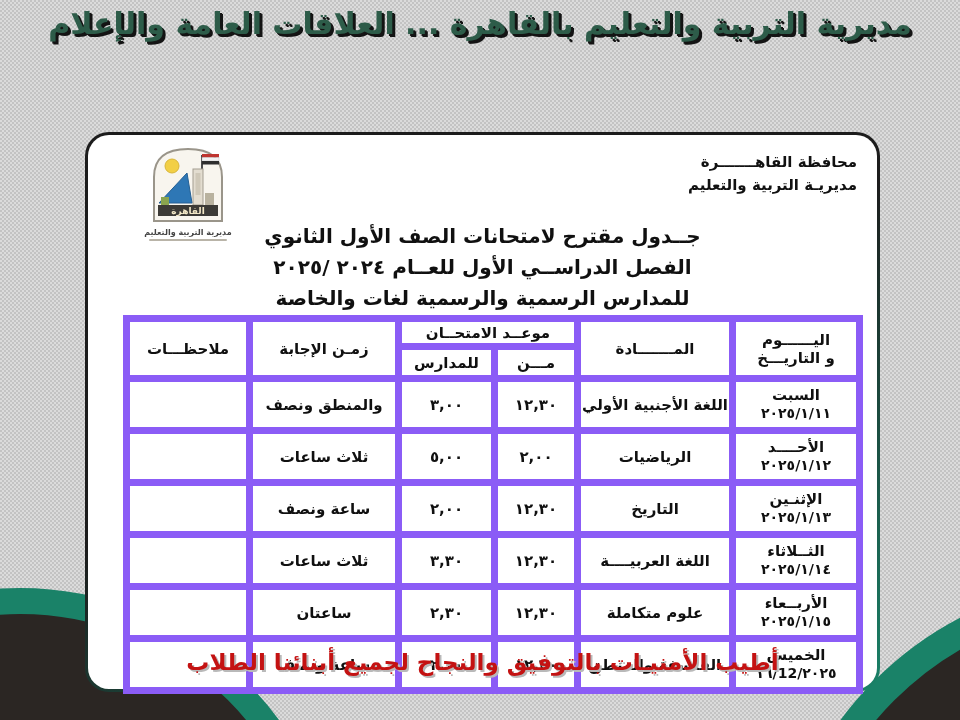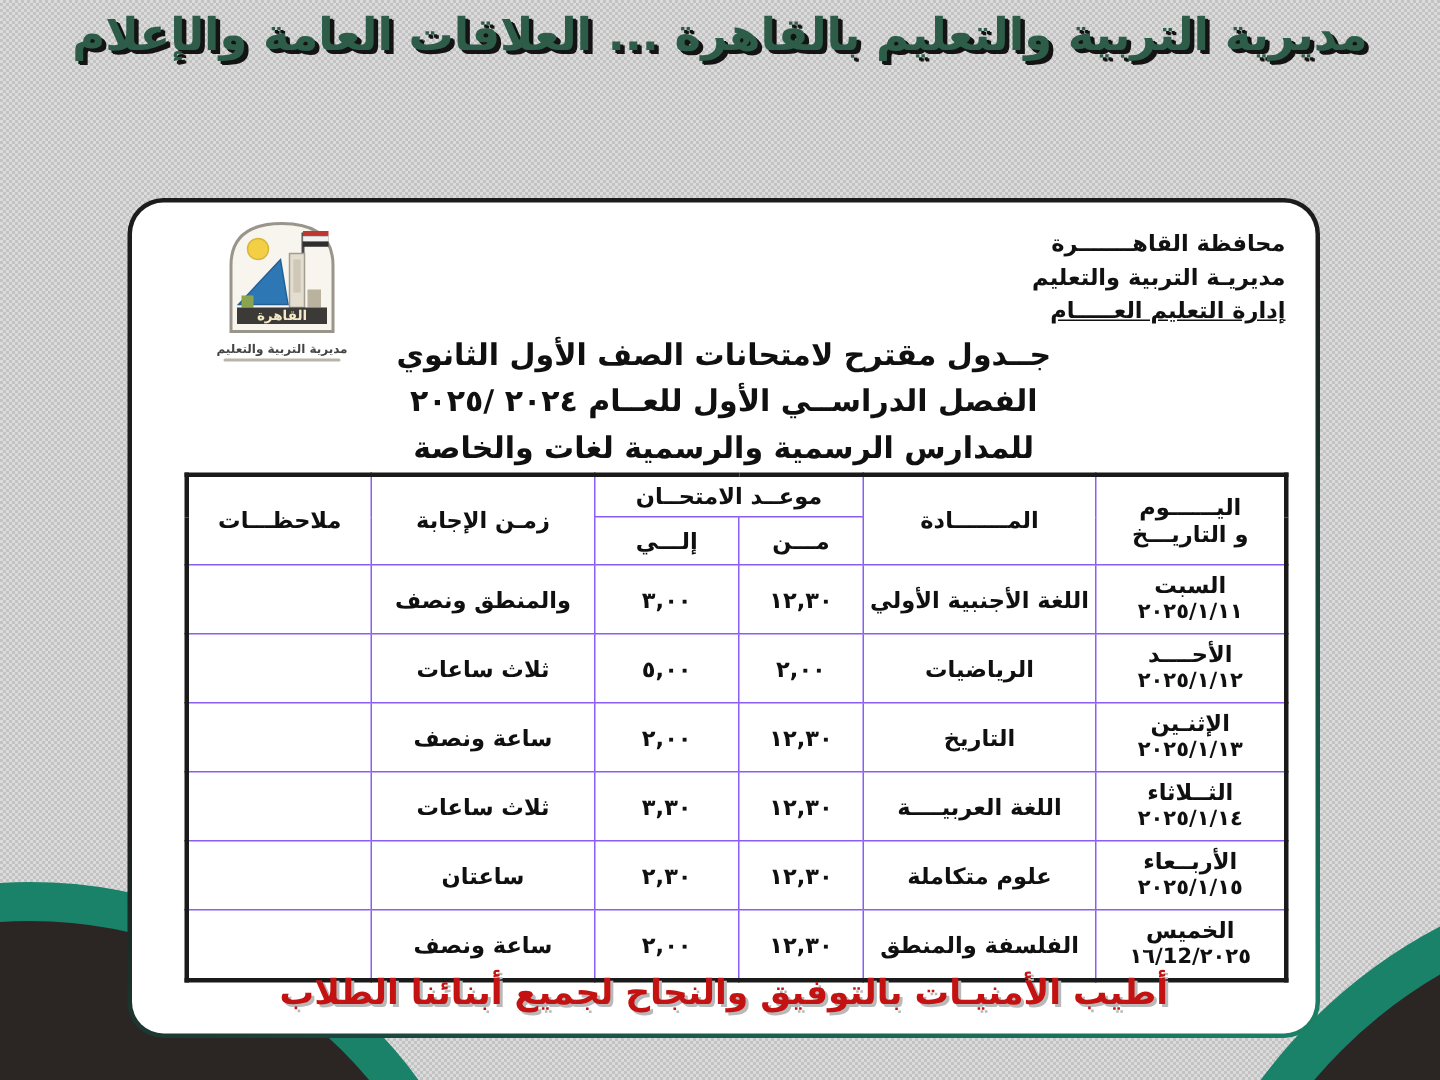--- a/index.html
+++ b/index.html
@@ -40,21 +40,21 @@
   .doc-title{
     position:absolute;top:86px;left:0;right:0;text-align:center;direction:rtl;
     font-size:20px;font-weight:bold;color:#101010;line-height:1.55;
   }
   .sched{
     position:absolute;top:180px;left:35px;width:733px;
     border-collapse:collapse;direction:rtl;table-layout:fixed;
     font-weight:bold;color:#101010;
   }
   .sched td,.sched th{
-    border:1px solid #8b5cf6;text-align:center;vertical-align:middle;
+    border:7px solid #8b5cf6;text-align:center;vertical-align:middle;
     padding:0;font-weight:bold;
   }
   .sched{border:3px solid #1a1a1a;}
   .sched .hdr1{height:28px;font-size:15px;}
   .sched .hdr2{height:32px;font-size:15px;}
   .sched tbody td{height:45px;font-size:15px;}
   .daycell{line-height:1.25;font-size:15px;}
   .daycell .date{font-size:14px;}
   .timecell{font-size:14px;}
   .footer-msg{
@@ -70,21 +70,20 @@
 
 <div class="circle left"></div>
 <div class="circle right"></div>
 
 <div class="card-frame">
   <div class="card">
 
     <div class="agency">
       <div>محافظة القاهـــــــرة</div>
       <div>مديريـة التربية والتعليم</div>
-      <div class="underlined">إدارة التعليم العـــــام</div>
     </div>
 
     <div class="logo">
       <svg width="78" height="80" viewBox="0 0 78 80">
         <path d="M5 78 V34 Q5 6 39 6 Q73 6 73 34 V78 Z" fill="#f8f5ee" stroke="#9a958a" stroke-width="2"></path>
         <circle cx="23" cy="23" r="7" fill="#f2cf45" stroke="#d8b63a" stroke-width="1"></circle>
         <line x1="53" y1="12" x2="53" y2="42" stroke="#4a4a4a" stroke-width="2"></line>
         <rect x="53" y="11" width="17" height="3.5" fill="#bf3530"></rect>
         <rect x="53" y="14.5" width="17" height="3.5" fill="#f2f2f2" stroke="#bbb" stroke-width="0.4"></rect>
         <rect x="53" y="18" width="17" height="3.5" fill="#2e2e2e"></rect>
@@ -121,21 +120,21 @@
             <div>اليــــــوم</div>
             <div>و التاريـــخ</div>
           </th>
           <th rowspan="2">المـــــــادة</th>
           <th colspan="2">موعــد الامتحــان</th>
           <th rowspan="2">زمـن الإجابة</th>
           <th rowspan="2">ملاحظـــات</th>
         </tr>
         <tr class="hdr2">
           <th>مـــن</th>
-          <th>إلـــي</th>
+          <th>للمدارس</th>
         </tr>
       </thead>
       <tbody>
         <tr>
           <td class="daycell">
             <div>السبت</div>
             <div class="date">٢٠٢٥/١/١١</div>
           </td>
           <td>اللغة الأجنبية الأولي</td>
           <td class="timecell">١٢,٣٠</td>

